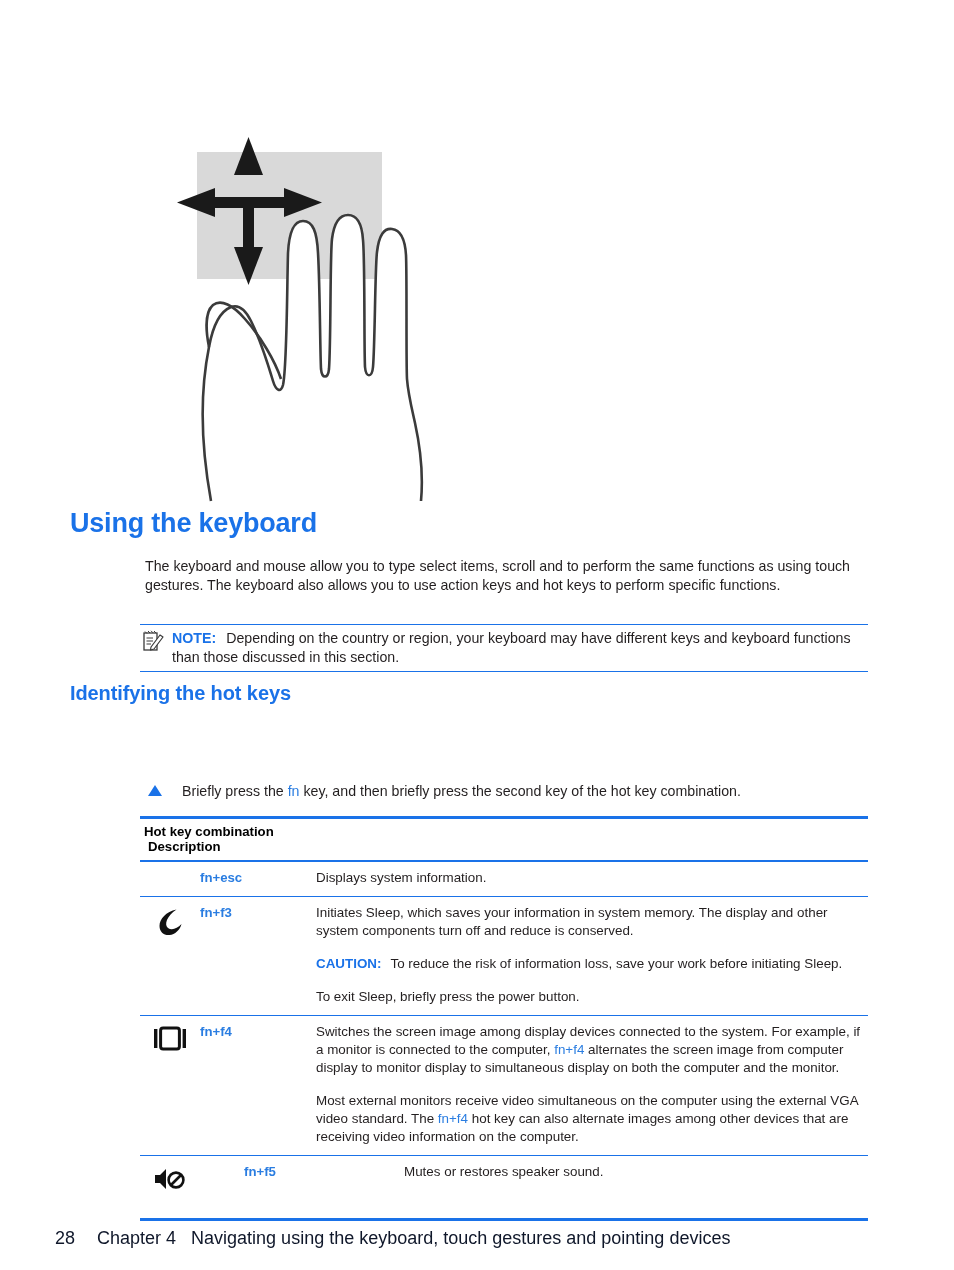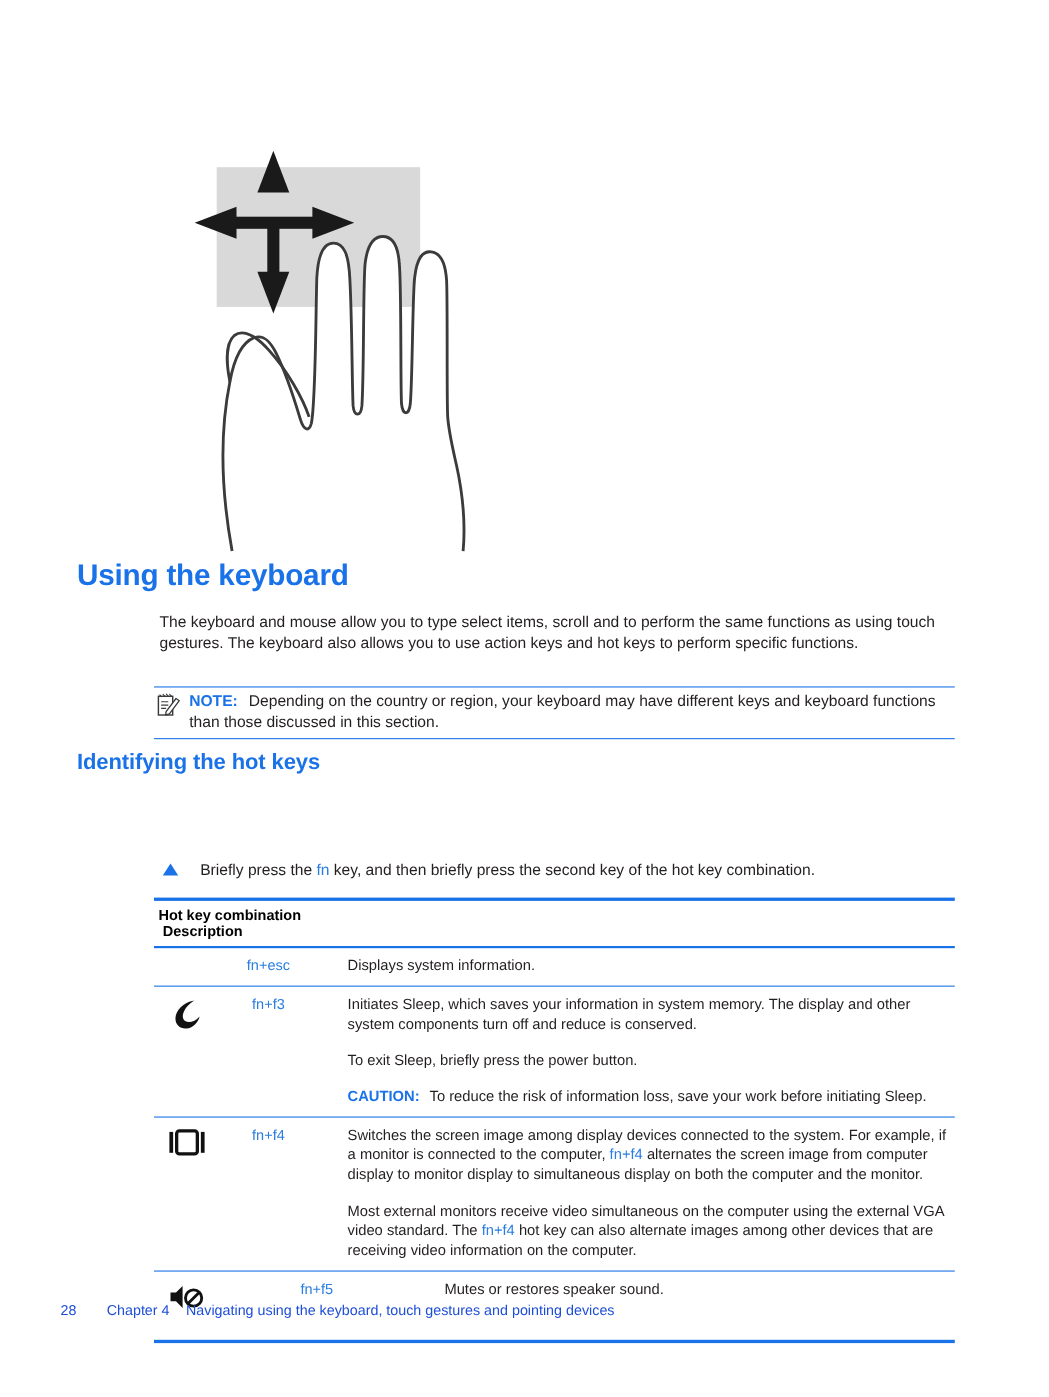--- a/index.html
+++ b/index.html
@@ -163,24 +163,25 @@
   .hk-row:last-child { border-bottom: none; }
   .hk-row .col-icon {
     width: 60px;
     padding-top: 3px;
     display: flex;
     justify-content: center;
   }
   .hk-row .col-key {
     width: 88px;
     font-size: 13.2px;
-    text-align: center;
+    text-align: left;
     color: #2a7de1;
     padding-top: 1px;
     white-space: nowrap;
+    font-weight: bold;
   }
   .hk-row .col-desc {
     flex: 1;
     padding-left: 28px;
     font-size: 13.4px;
     line-height: 18px;
     color: #231f20;
   }
   .hk-row .col-desc p { margin: 0; }
   .hk-row .col-desc p + p { margin-top: 15px; }
@@ -190,23 +191,23 @@
   }
   .caution-gap { display: inline-block; width: 9px; }
   .row-tall { min-height: 86px; }
   .row-tall2 { min-height: 106px; }
   .row-pad-bottom { padding-bottom: 26px; gap: 44px; }
 
   
   .footer {
     position: absolute;
     left: 55px;
-    top: 1143px;
-    font-size: 13px;
-    color: #1d4ed8;
+    top: 1188px;
+    font-size: 18px;
+    color: #0f172a;
   }
   .footer .pg { display: inline-block; min-width: 42px; }
   .footer .ch { display: inline-block; padding-right: 15px; }
 
   
   .icon-svg { display: block; }
 </style>
 </head>
 <body>
 
@@ -303,22 +304,22 @@
 
     <div class="hk-row row-tall">
       <div class="col-icon">
         <svg class="icon-svg" width="30" height="30" viewBox="0 0 30 30" xmlns="http://www.w3.org/2000/svg">
           <path d="M 21.5 2.5 C 11 4.5, 4.5 12, 4.5 19 C 4.5 25, 9 28.5, 14.5 28 C 20 27.5, 25 23, 26.5 17 C 22 22, 16.5 23.5, 13 21 C 9 18, 11.5 9, 21.5 2.5 Z" fill="#111111"></path>
         </svg>
       </div>
       <div class="col-key"><span>fn</span><span>+</span><span>f3</span></div>
       <div class="col-desc">
         <p>Initiates Sleep, which saves your information in system memory. The display and other system components turn off and reduce is conserved.</p>
+        <p><span class="caution-label">CAUTION:</span><span class="caution-gap"></span><span>To reduce the risk of information loss, save your work before initiating Sleep.</span></p>
         <p>To exit Sleep, briefly press the power button.</p>
-        <p><span class="caution-label">CAUTION:</span><span class="caution-gap"></span><span>To reduce the risk of information loss, save your work before initiating Sleep.</span></p>
       </div>
     </div>
 
     <div class="hk-row row-tall2">
       <div class="col-icon">
         <svg class="icon-svg" width="34" height="26" viewBox="0 0 34 26" xmlns="http://www.w3.org/2000/svg">
           <rect x="1" y="3" width="3.4" height="19" fill="#111111"></rect>
           <rect x="29.6" y="3" width="3.4" height="19" fill="#111111"></rect>
           <rect x="7.6" y="2" width="18.8" height="21" rx="2.5" fill="none" stroke="#111111" stroke-width="3"></rect>
         </svg>

